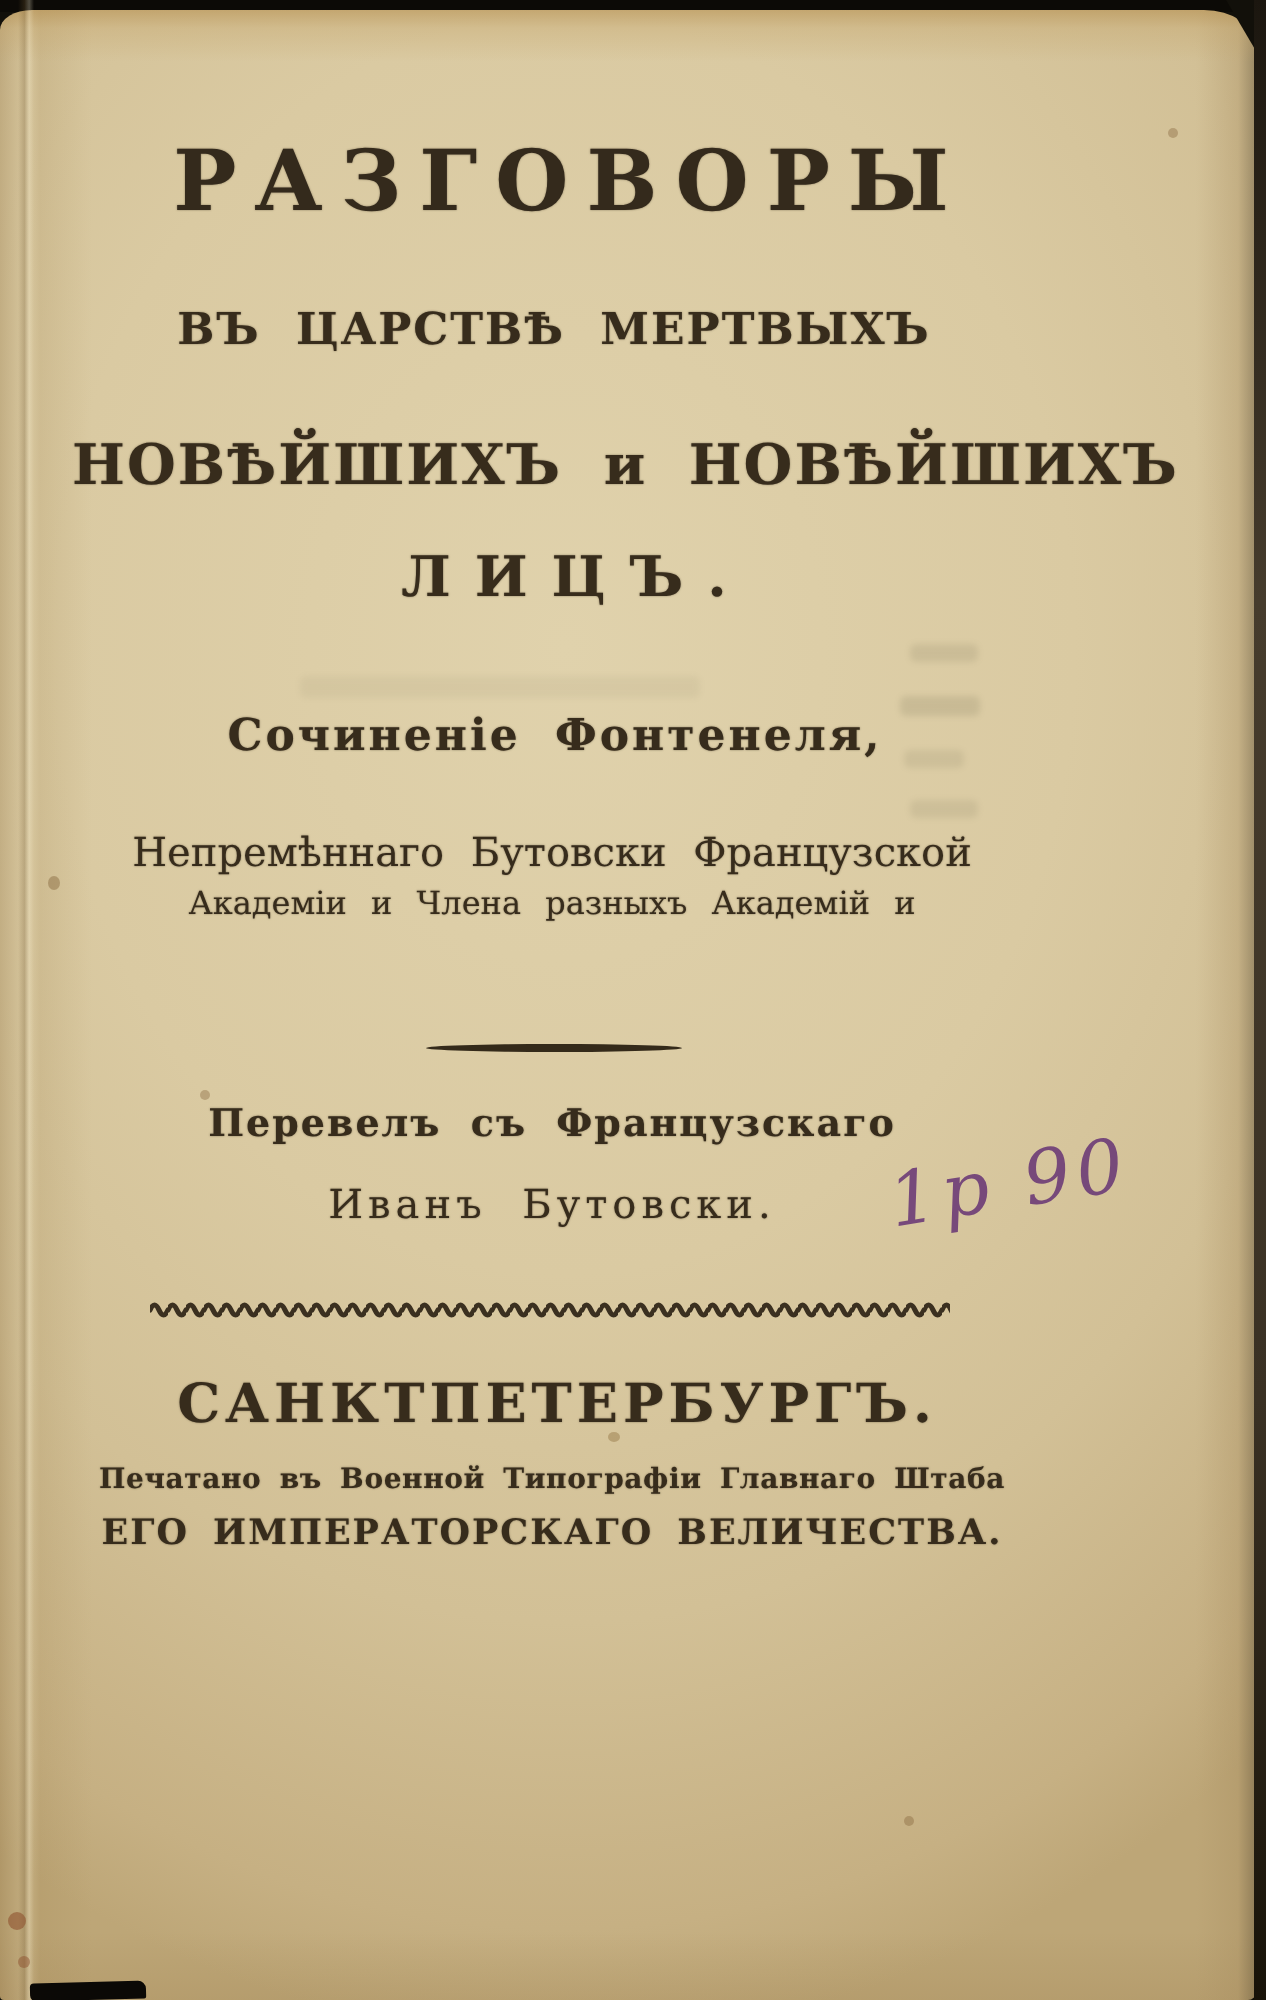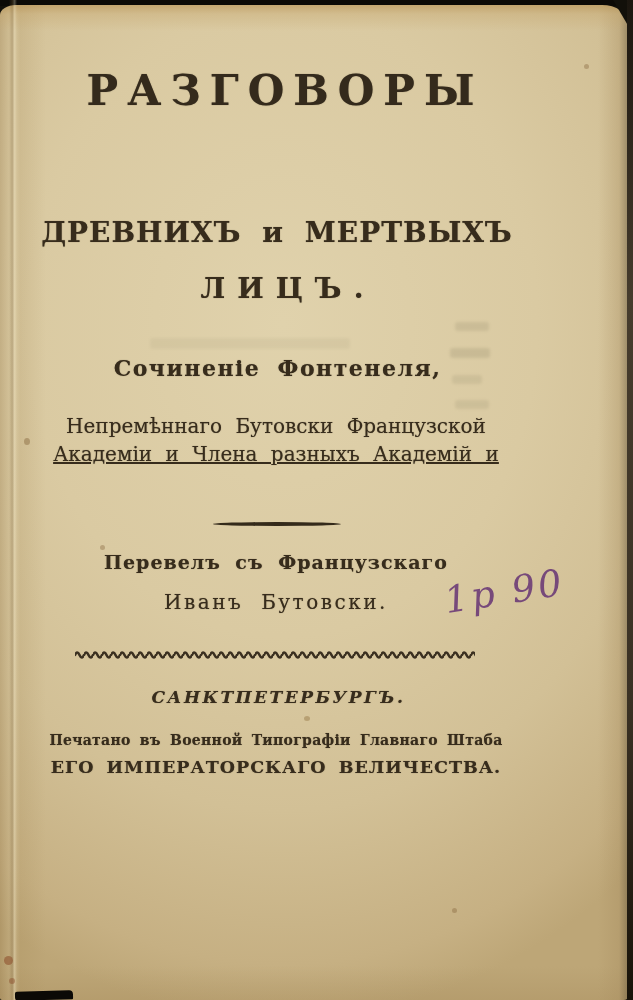--- a/index.html
+++ b/index.html
@@ -57,30 +57,30 @@
     position: absolute; left: 0; width: 100%;
     text-align: center; color: #372c1c; white-space: nowrap;
     text-shadow: 0 0 1px rgba(55,44,28,.55);
   }
   .t1 { top: 66px;  font-size: 42px; letter-spacing: 9px;  padding-left: 9px;  font-weight: bold; color: #342a1c; }
   .t2 { top: 152px; font-size: 22px; letter-spacing: 1px;  padding-left: 1px;  font-weight: bold; word-spacing: 9px; }
   .t3 { top: 216px; font-size: 28px; letter-spacing: 1px;  padding-left: 1px;  font-weight: bold; word-spacing: 10px; }
   .t4 { top: 272px; font-size: 28px; letter-spacing: 12px; padding-left: 12px; font-weight: bold; }
   .byl { top: 355px; font-size: 22px; letter-spacing: 1.5px; padding-left: 1.5px; font-weight: bold; word-spacing: 8px; }
   .d1 { top: 414px; font-size: 20px; word-spacing: 7px; }
-  .d2 { top: 442px; font-size: 20px; word-spacing: 7px; text-decoration: underline; }
+  .d2 { top: 442px; font-size: 16px; word-spacing: 7px; }
   .d3 { top: 470px; font-size: 20px; word-spacing: 5px; }
   .rule1 {
     position: absolute; left: 178px; top: 522px; width: 128px; height: 4px;
     background: #342a1a; border-radius: 50%;
   }
   .tr1 { top: 551px; font-size: 19px; letter-spacing: 1px; word-spacing: 7px; font-weight: bold; }
   .tr2 { top: 590px; font-size: 20px; letter-spacing: 2.5px; word-spacing: 9px; }
   .wavy { position: absolute; left: 40px; top: 648px; }
-  .city { top: 687px; font-size: 17px; letter-spacing: 2.5px; padding-left: 2.5px; font-weight: bold; font-style: italic; }
+  .city { top: 687px; font-size: 27px; letter-spacing: 2.5px; padding-left: 2.5px; font-weight: bold; }
   .im1 { top: 732px; font-size: 14px; font-weight: bold; word-spacing: 4px; letter-spacing: .3px; }
   .im2 { top: 757px; font-size: 17.5px; font-weight: bold; letter-spacing: 1px; word-spacing: 5px; }
   .year { top: 790px; font-size: 19px; letter-spacing: 6px; padding-left: 6px; }
   
   .handwriting {
     position: absolute; left: 444px; top: 570px;
     font-size: 37px; font-style: italic; color: #6f3f78;
     transform: rotate(-9deg);
     letter-spacing: 3px; white-space: nowrap;
     font-family: "DejaVu Serif", serif;
@@ -109,21 +109,22 @@
   <div class="fox-spot" style="left:9px;  top:978px; width:6px; height:6px; background:#8a4a28; opacity:.45;"></div>
   <div class="fox-spot" style="left:24px; top:438px; width:6px; height:7px; background:#7a5a30; opacity:.4;"></div>
   <div class="fox-spot" style="left:100px;top:545px; width:5px; height:5px; background:#7a5a30; opacity:.35;"></div>
   <div class="fox-spot" style="left:304px;top:716px; width:6px; height:5px; background:#8a6a38; opacity:.4;"></div>
   <div class="fox-spot" style="left:452px;top:908px; width:5px; height:5px; background:#7a5a30; opacity:.35;"></div>
   <div class="fox-spot" style="left:584px;top:64px;  width:5px; height:5px; background:#7a5a30; opacity:.35;"></div>
 
   <div class="textcol">
 
     <div class="pline t1">РАЗГОВОРЫ</div>
-    <div class="pline t3">ДРЕВНИХЪ и МЕРТВЫХЪ</div>
+    <div class="pline t2">ВЪ ЦАРСТВѢ МЕРТВЫХЪ</div>
+    <div class="pline t3">НОВѢЙШИХЪ и НОВѢЙШИХЪ</div>
     <div class="pline t4">ЛИЦЪ.</div>
 
     <div class="pline byl">Сочиненіе Фонтенеля,</div>
     <div class="pline d1">Непремѣннаго Бутовски Французской</div>
     <div class="pline d2">Академіи и Члена разныхъ Академій и</div>
 
     <div class="rule1"></div>
 
     <div class="pline tr1">Перевелъ съ Французскаго</div>
     <div class="pline tr2">Иванъ Бутовски.</div>

